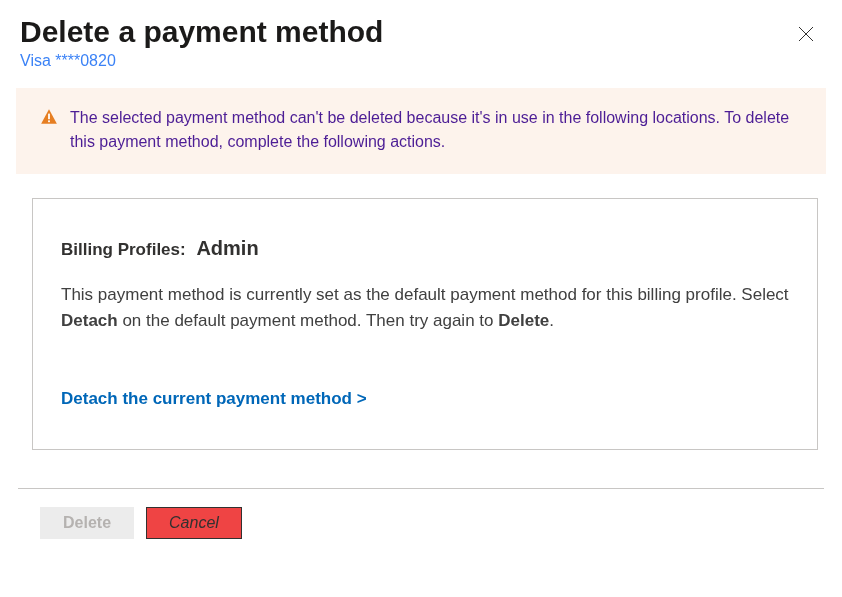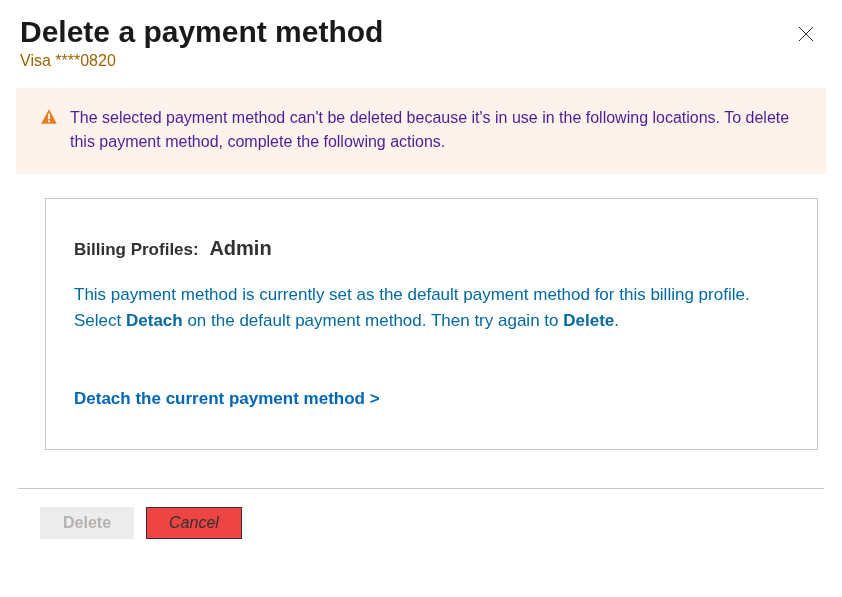--- a/index.html
+++ b/index.html
@@ -26,21 +26,21 @@
       flex: 1;
     }
     .dialog-title {
       font-size: 30px;
       font-weight: 600;
       line-height: 1.2;
       color: #1b1a19;
     }
     .subtitle {
       font-size: 16px;
-      color: #a16207;
+      color: #3b82f6;
       margin-top: 2px;
     }
     .close-btn {
       width: 32px;
       height: 32px;
       display: flex;
       align-items: center;
       justify-content: center;
       cursor: pointer;
       background: none;
@@ -65,39 +65,39 @@
       flex-shrink: 0;
       margin-top: 2px;
     }
     .warning-text {
       font-size: 16px;
       line-height: 1.5;
       color: #4c1d95;
     }
     .card {
       border: 1px solid #c8c6c4;
-      margin: 24px 24px 0 45px;
+      margin: 24px 24px 0 32px;
       padding: 38px 16px 40px 28px;
     }
     .card-header {
       font-size: 17px;
       margin-bottom: 22px;
     }
     .card-header-label {
       font-weight: 700;
     }
     .card-header-value {
       font-weight: 700;
       font-size: 20px;
       margin-left: 6px;
     }
     .card-description {
       font-size: 17px;
       line-height: 1.55;
-      color: #0369a1;
+      color: #404040;
     }
     .card-description strong {
       font-weight: 700;
     }
     .detach-link {
       display: inline-block;
       color: #0067B8;
       font-weight: 700;
       font-size: 17px;
       margin-top: 54px;

